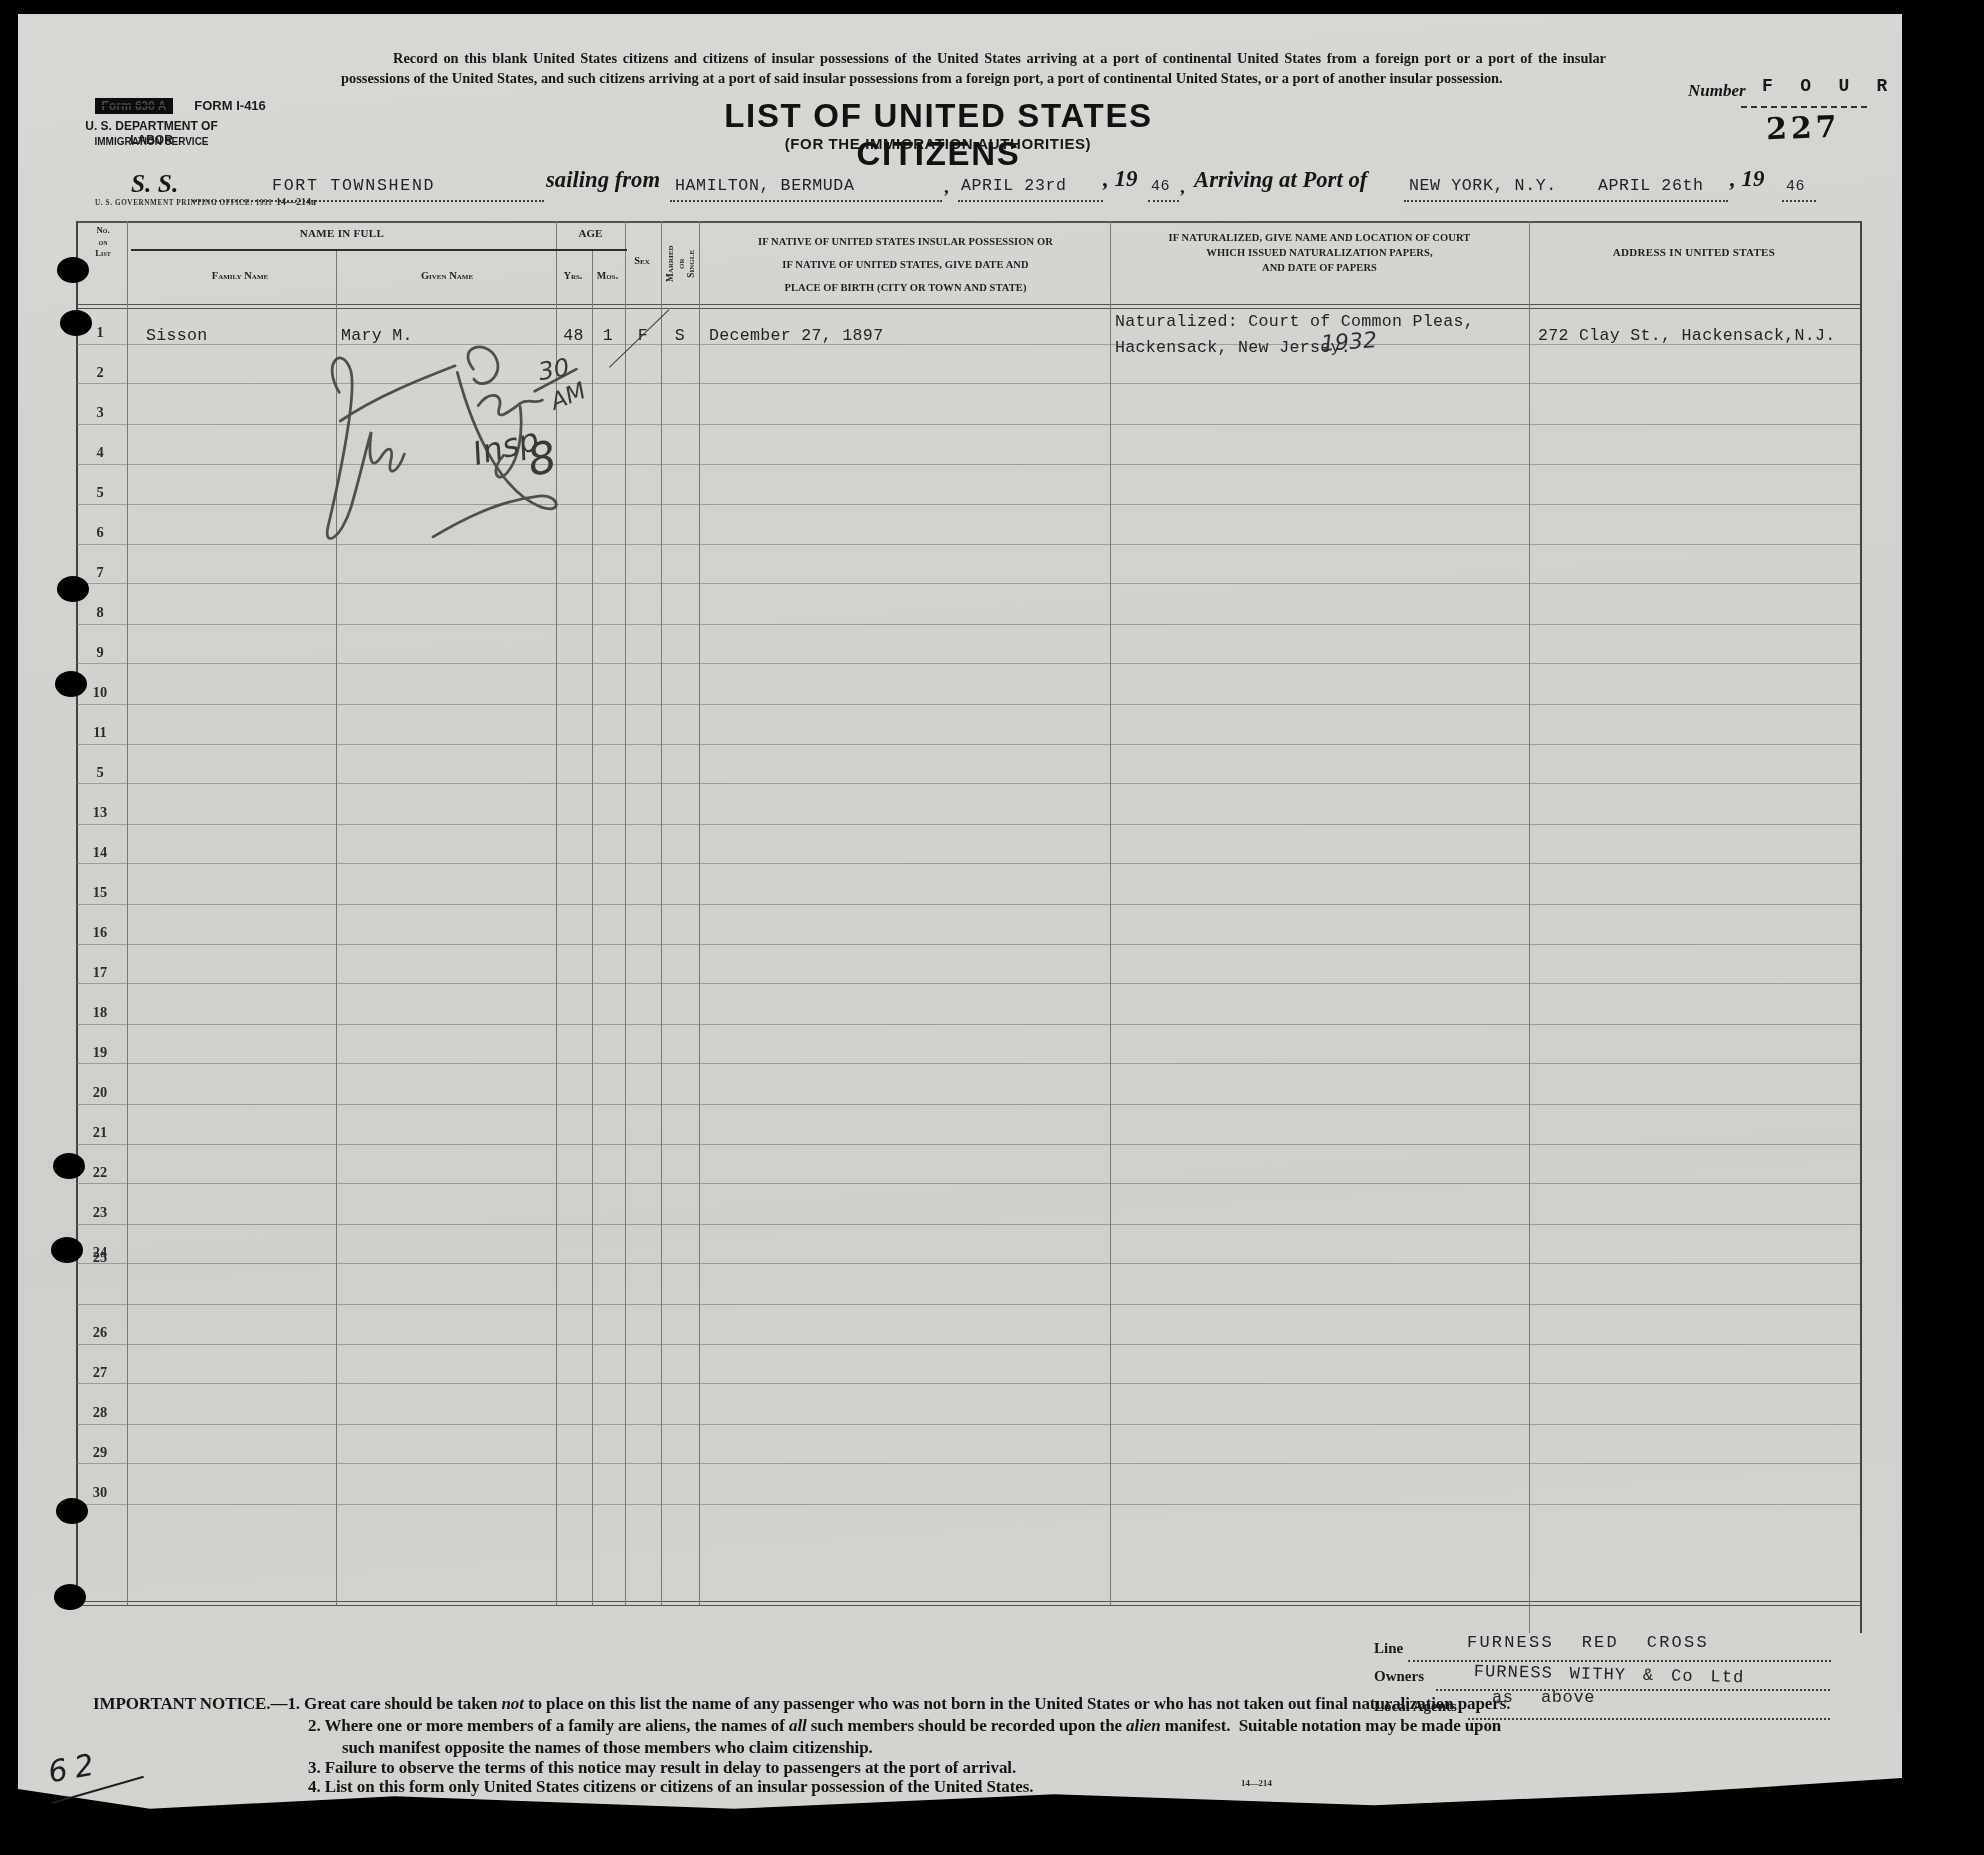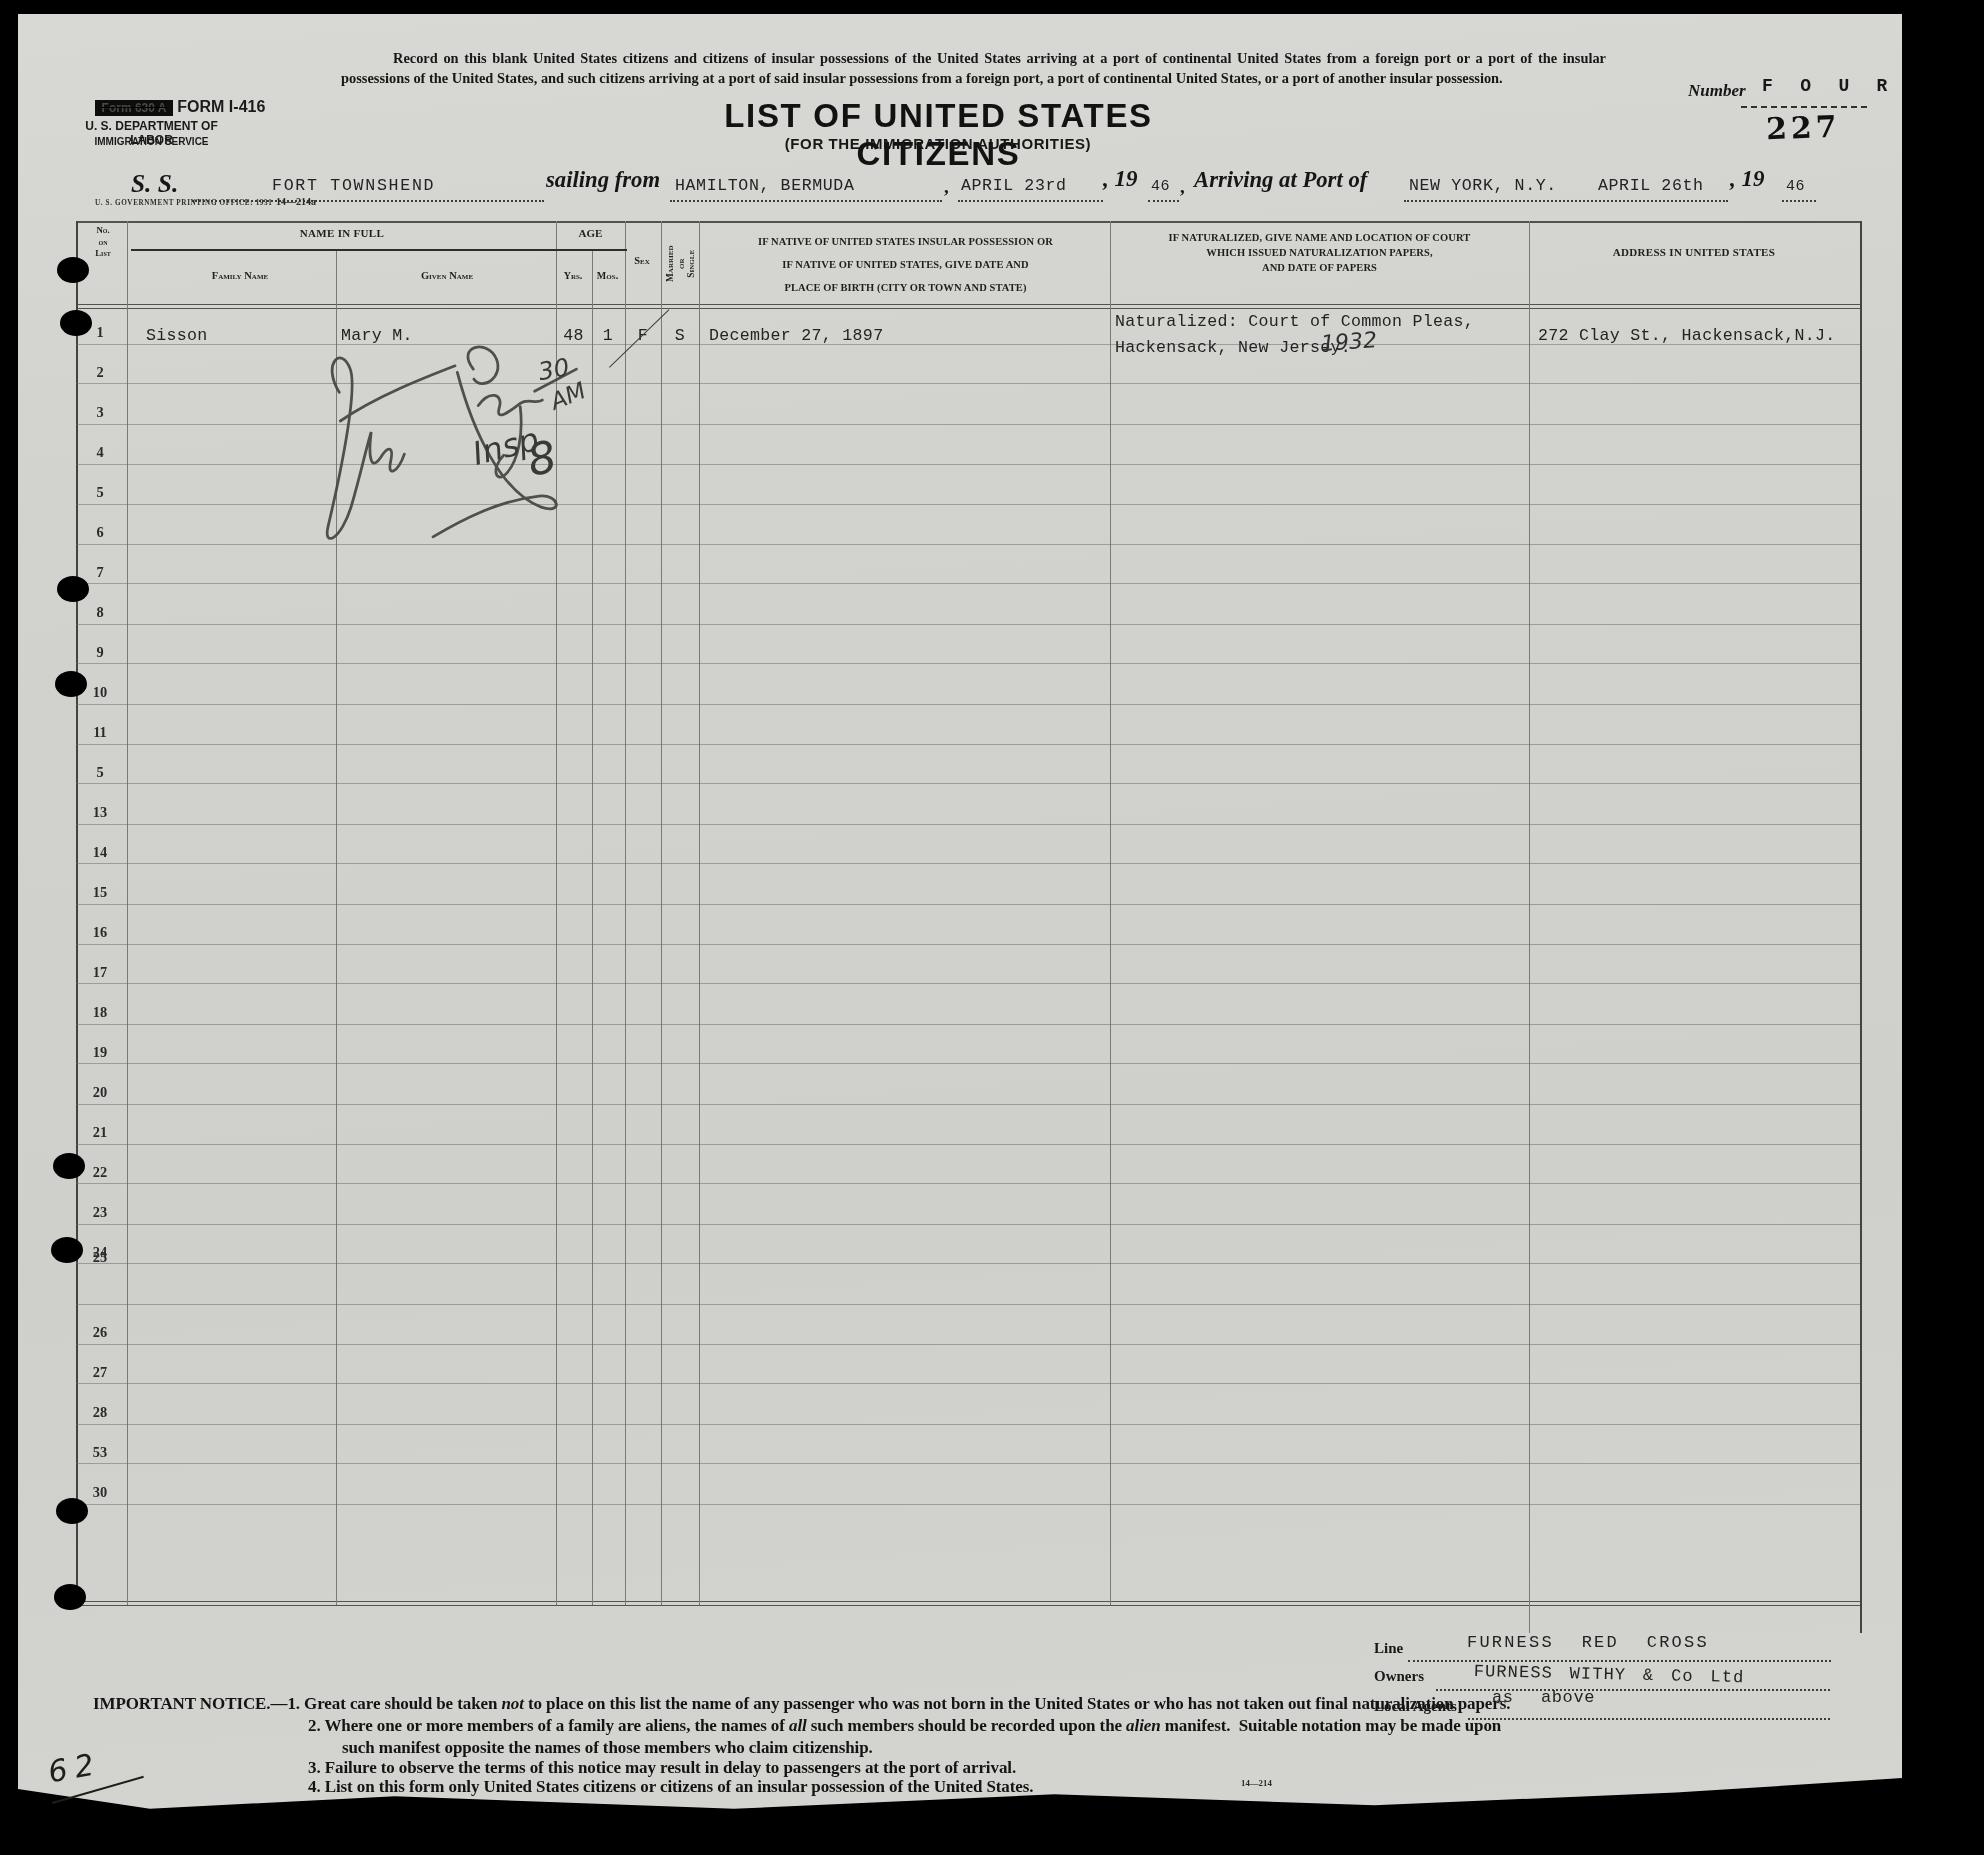--- a/index.html
+++ b/index.html
@@ -35,21 +35,21 @@
   svg text{font-family:"DejaVu Sans",sans-serif;font-style:italic;fill:#3b3936;}
 </style>
 </head>
 <body>
 
 <div id="stage">
   <div class="paper"></div>
 
   <div class="abs" style="left:95px;top:98px;">
     <span class="struck sans" style="font-size:12px;">Form 630 A</span>
-    <span class="sans" style="font-weight:700;font-size:16px;color:#1c1c1c;margin-left:2px;">FORM I-416</span>
+    <span class="sans" style="font-weight:700;font-size:13px;color:#1c1c1c;margin-left:19px;">FORM I-416</span>
   </div>
   <div class="abs sans" style="left:77px;top:119px;width:149px;text-align:center;font-weight:700;font-size:12px;color:#1a1a1a;">U. S. DEPARTMENT OF LABOR</div>
   <div class="abs sans" style="left:77px;top:136px;width:149px;text-align:center;font-weight:700;font-size:10px;color:#1a1a1a;">IMMIGRATION SERVICE</div>
 
   <div class="abs" style="left:341px;top:48px;width:1265px;font-weight:700;font-size:14.4px;line-height:20px;
        text-align:justify;text-indent:52px;color:#171717;">Record on this blank United States citizens and citizens of insular possessions of the United States arriving at a port of continental United States from a foreign port or a port of the insular possessions of the United States, and such citizens arriving at a port of said insular possessions from a foreign port, a port of continental United States, or a port of another insular possession.</div>
 
   <span class="abs cursive" style="left:1688px;top:81px;font-size:17px;">Number</span>
   <span class="abs" style="left:1762px;top:76px;font-family:'Liberation Mono',monospace;font-weight:700;
         font-size:18px;letter-spacing:8.3px;color:#181818;">F O U R</span>
@@ -188,21 +188,21 @@
       <div class="rowno" style="left: 77px; top: 1244px; width: 46px;">24</div>
       <div class="rowline" style="left: 76px; top: 1263px; width: 1784px;"></div>
       <div class="rowno" style="left: 77px; top: 1249px; width: 46px;">25</div>
       <div class="rowline" style="left: 76px; top: 1304px; width: 1784px;"></div>
       <div class="rowno" style="left: 77px; top: 1324px; width: 46px;">26</div>
       <div class="rowline" style="left: 76px; top: 1344px; width: 1784px;"></div>
       <div class="rowno" style="left: 77px; top: 1364px; width: 46px;">27</div>
       <div class="rowline" style="left: 76px; top: 1383px; width: 1784px;"></div>
       <div class="rowno" style="left: 77px; top: 1404px; width: 46px;">28</div>
       <div class="rowline" style="left: 76px; top: 1424px; width: 1784px;"></div>
-      <div class="rowno" style="left: 77px; top: 1444px; width: 46px;">53</div>
+      <div class="rowno" style="left: 77px; top: 1444px; width: 46px;">29</div>
       <div class="rowline" style="left: 76px; top: 1463px; width: 1784px;"></div>
       <div class="rowno" style="left: 77px; top: 1484px; width: 46px;">30</div>
       <div class="rowline" style="left: 76px; top: 1504px; width: 1784px;"></div>
     </div>
 
   <div class="abs hand" style="left:1321px;top:329px;font-size:22px;transform:rotate(-4deg);">1932</div>
 
   <div class="abs" style="left:609px;top:367px;width:83px;border-top:1.9px solid #3e3c38;
        transform:rotate(-44deg);transform-origin:left top;"></div>
 

